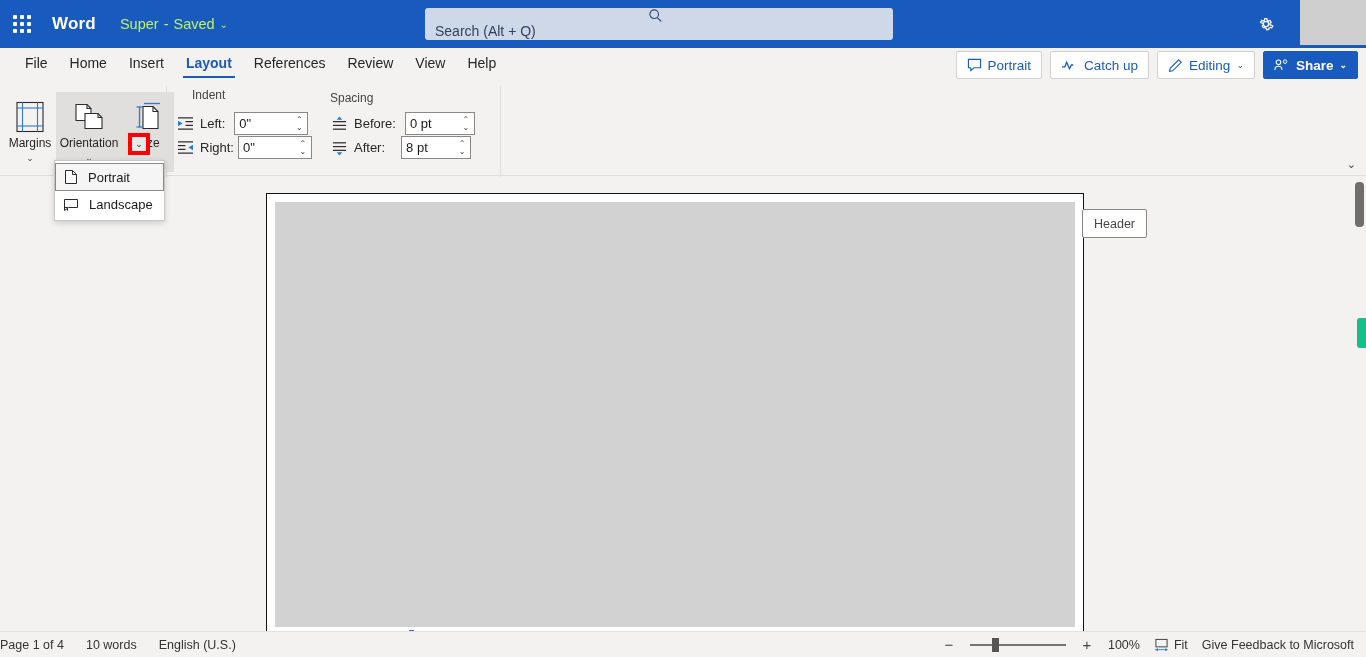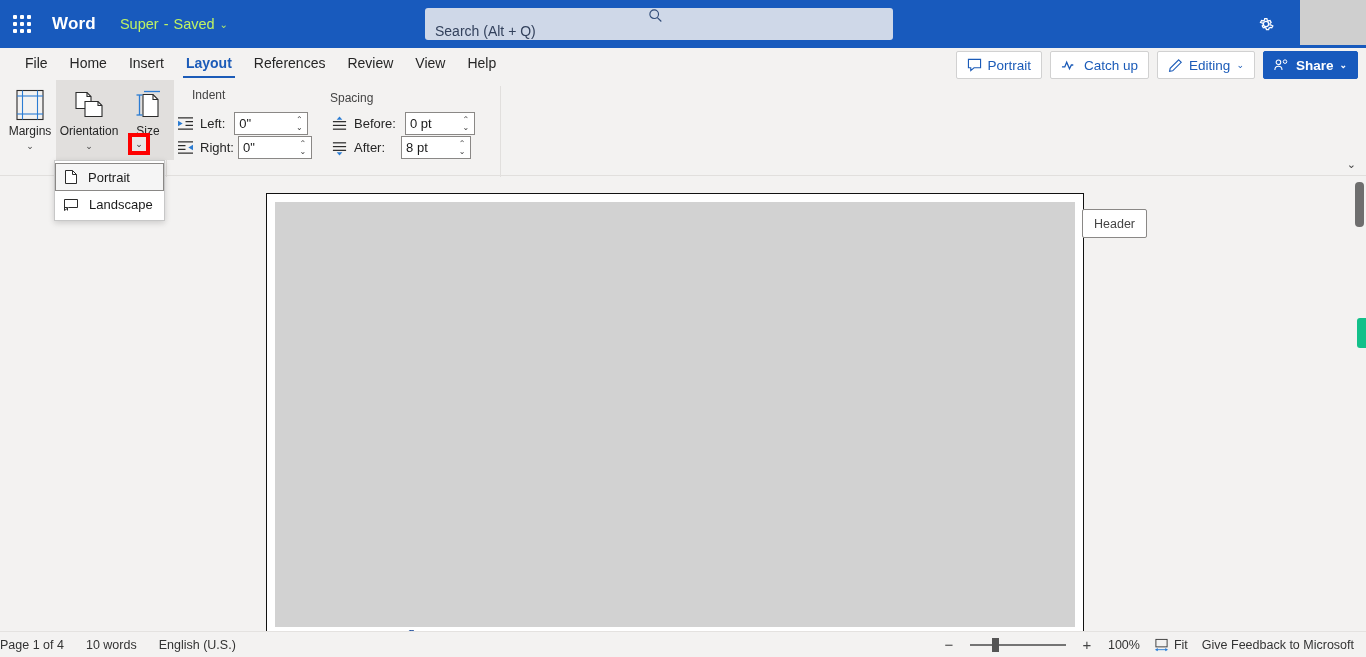--- a/index.html
+++ b/index.html
@@ -74,21 +74,21 @@
     cursor: pointer; border-radius: 2px; white-space: nowrap;
   }
   .btn-o.primary { background: #185abd; color: #fff; border-color: #185abd; font-weight: bold; align-items: center; }
   .btn-o .cd { font-size: 9px; }
 
   
   .ribbon {
     position: absolute; top: 80px; left: 0; width: 1366px; height: 96px;
     background: #f3f2f1; border-bottom: 1px solid #e1dfdd;
   }
-  .grp-pagesetup { position: absolute; left: 4px; top: 0px; display: flex; }
+  .grp-pagesetup { position: absolute; left: 4px; top: 12px; display: flex; }
   .big-btn {
     width: 52px; height: 80px; display: flex; flex-direction: column; align-items: center;
     padding-top: 5px; cursor: pointer; position: relative;
   }
   .big-btn.hl { background: #e1dfdd; }
   .big-btn .bi { height: 40px; display: flex; align-items: center; justify-content: center; }
   .big-btn .bl { font-size: 12px; color: #262626; line-height: 13px; text-align: center; }
   .big-btn .bc { font-size: 9px; color: #444; margin-top: 4px; line-height: 8px; }
   .big-btn.wide { width: 66px; }
 

